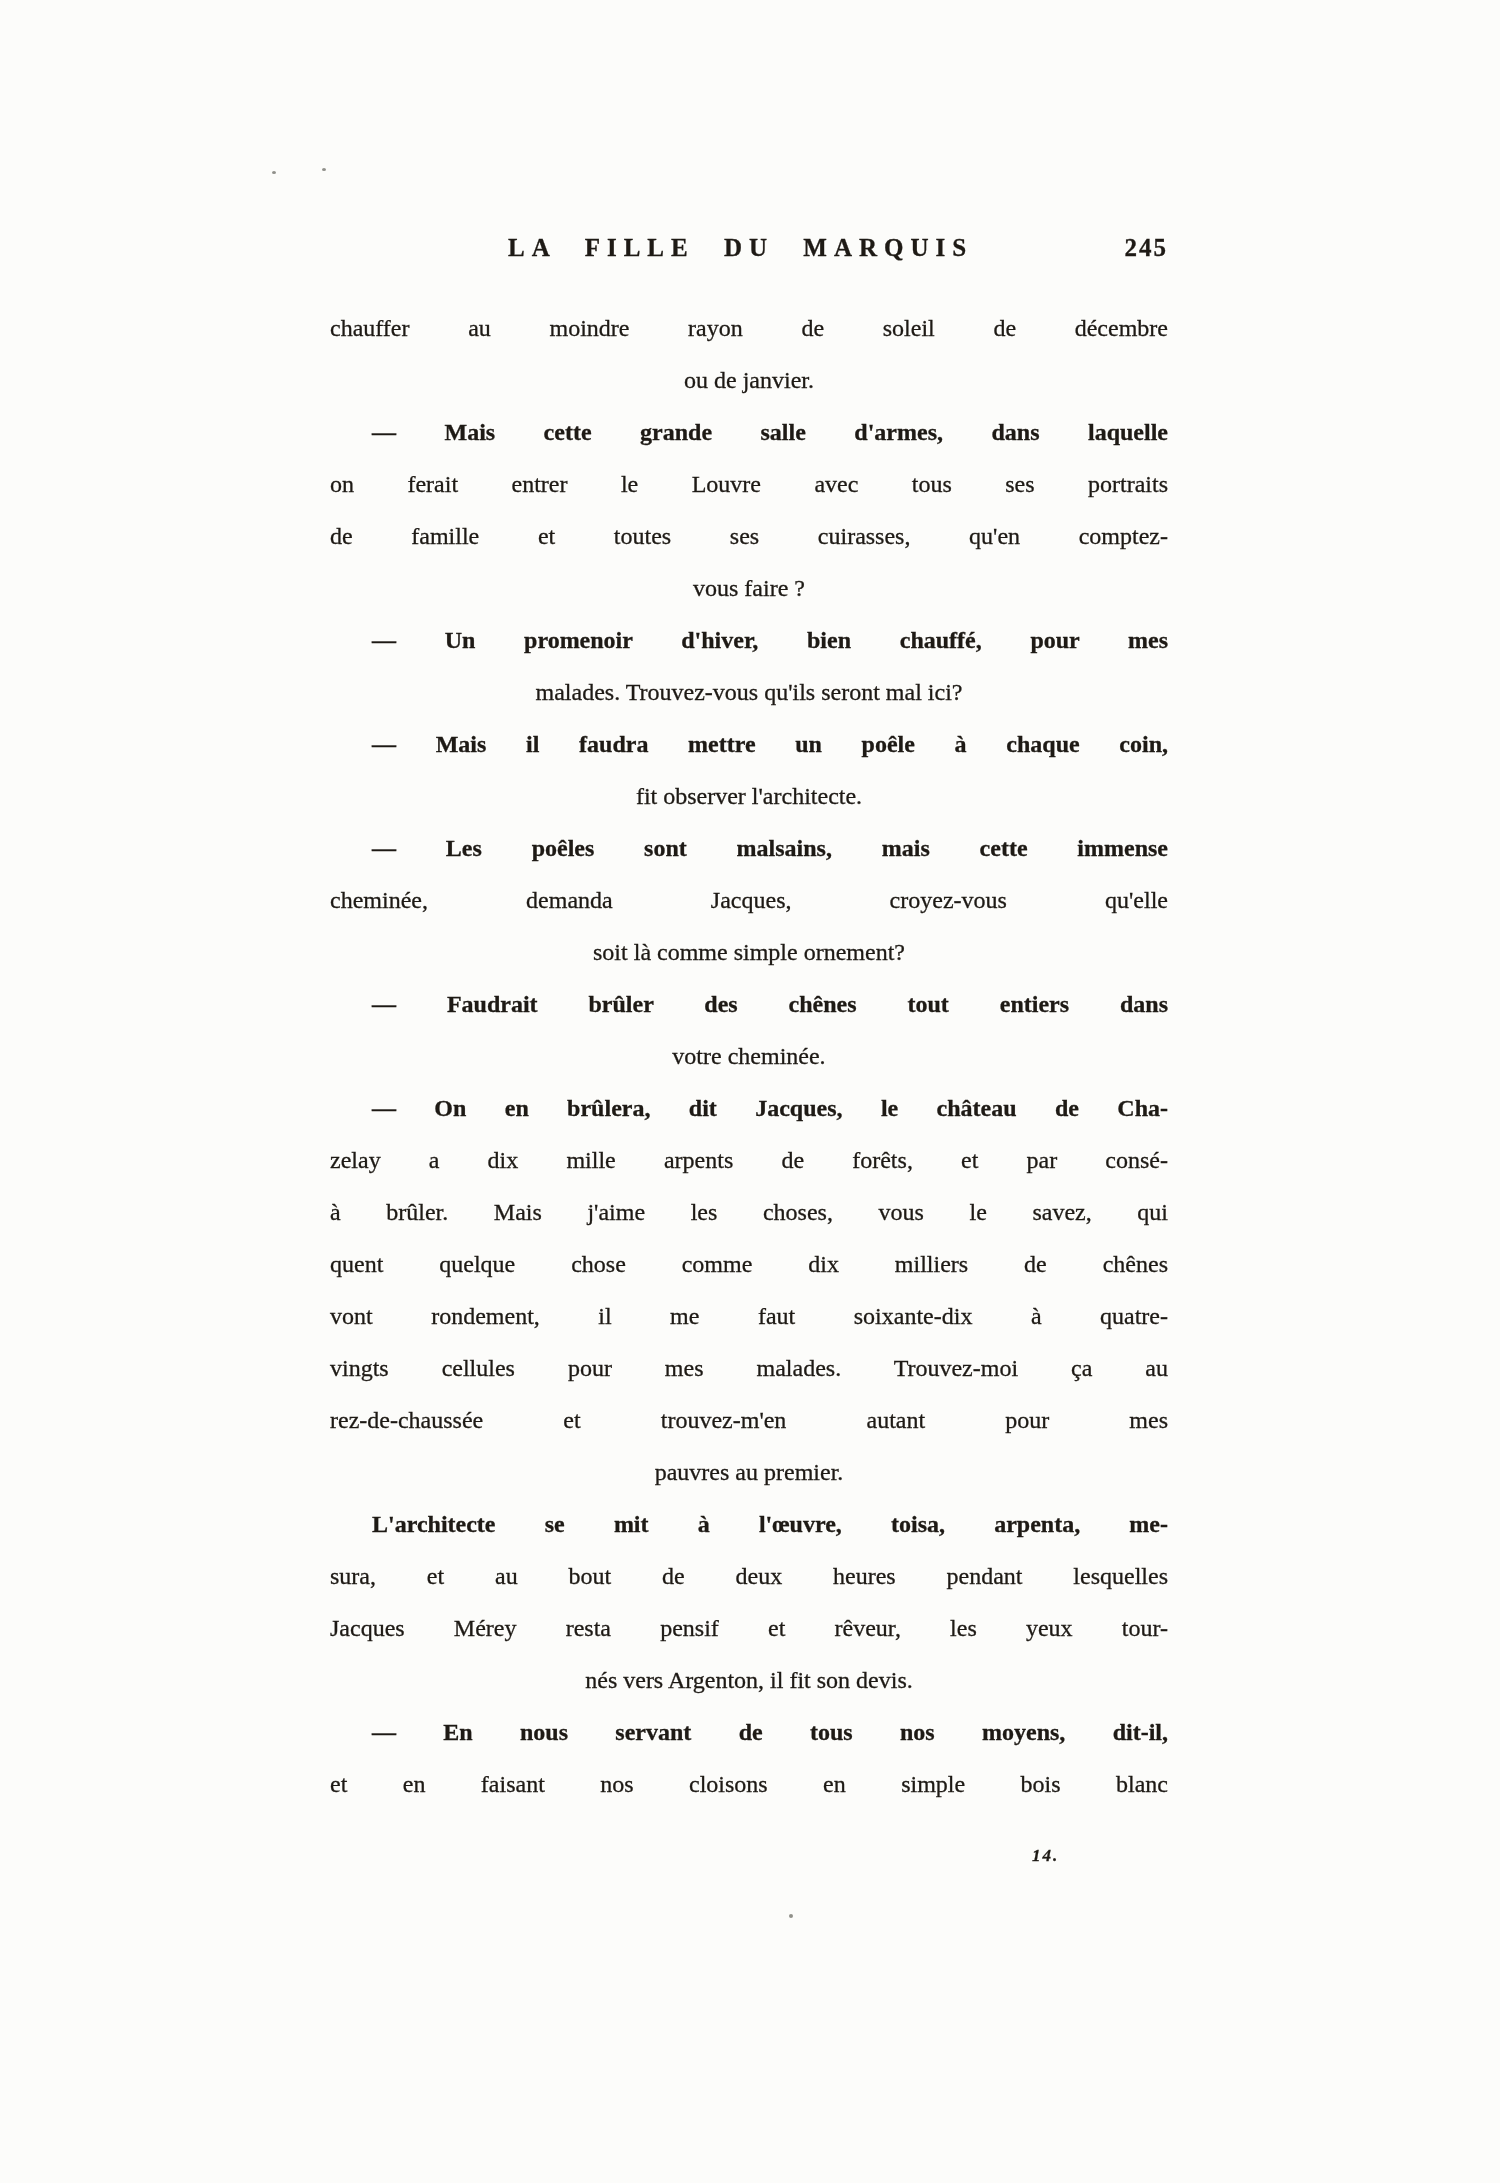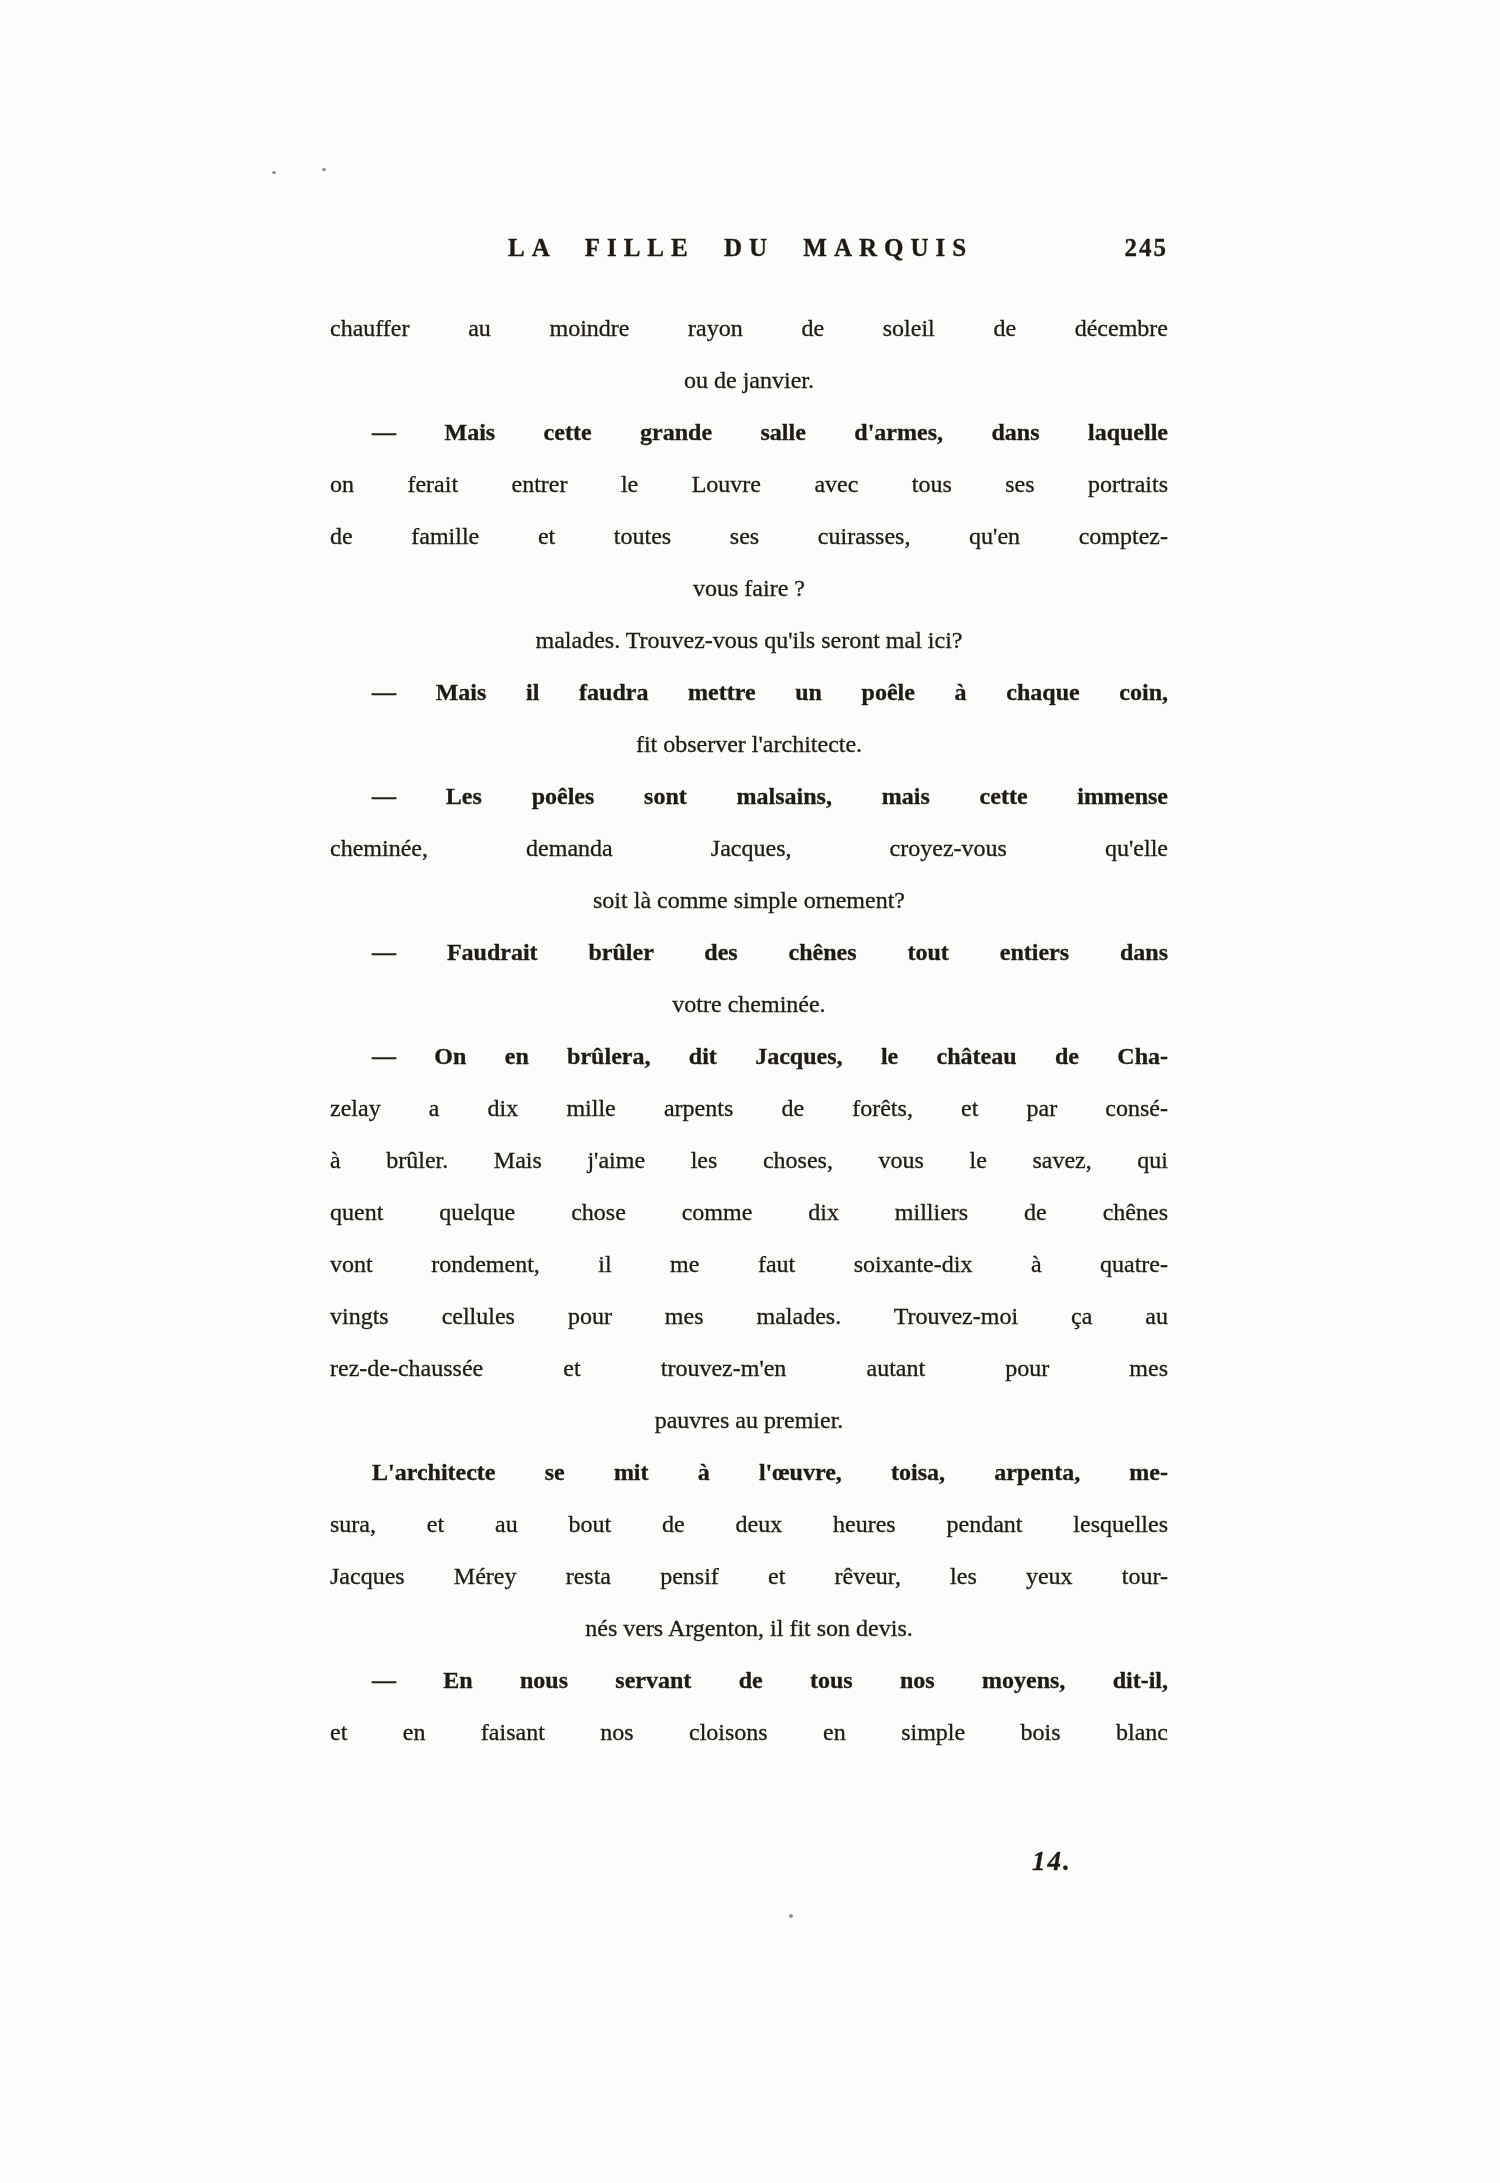--- a/index.html
+++ b/index.html
@@ -69,21 +69,21 @@
   }
   .line.indent {
     padding-left: 42px;
     box-sizing: border-box;
     font-weight: bold;
   }
   .signature-mark {
     position: absolute;
     left: 1032px;
     top: 1846px;
-    font-size: 27px;
+    font-size: 17px;
     font-weight: bold;
     font-style: italic;
     letter-spacing: 2px;
   }
   .speck {
     position: absolute;
     background: #90908a;
     border-radius: 50%;
   }
   .speck-1 { left: 272px; top: 171px; width: 4px; height: 3px; }
@@ -109,20 +109,21 @@
         <div class="line j">chauffer au moindre rayon de soleil de décembre</div>
         <div class="line last">ou de janvier.</div>
       </div>
       <div class="paragraph">
         <div class="line j indent">— Mais cette grande salle d'armes, dans laquelle</div>
         <div class="line j">on ferait entrer le Louvre avec tous ses portraits</div>
         <div class="line j">de famille et toutes ses cuirasses, qu'en comptez-</div>
         <div class="line last">vous faire ?</div>
       </div>
       <div class="paragraph">
+        <div class="line j indent">— Un promenoir d'hiver, bien chauffé, pour mes</div>
         <div class="line last">malades. Trouvez-vous qu'ils seront mal ici?</div>
       </div>
       <div class="paragraph">
         <div class="line j indent">— Mais il faudra mettre un poêle à chaque coin,</div>
         <div class="line last">fit observer l'architecte.</div>
       </div>
       <div class="paragraph">
         <div class="line j indent">— Les poêles sont malsains, mais cette immense</div>
         <div class="line j">cheminée, demanda Jacques, croyez-vous qu'elle</div>
         <div class="line last">soit là comme simple ornement?</div>

